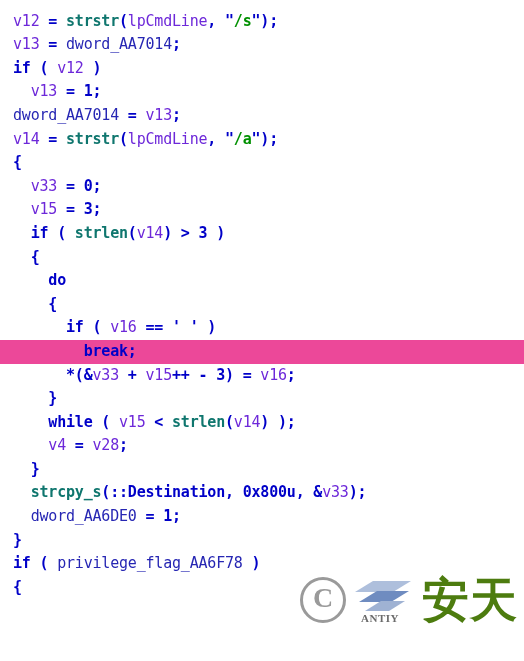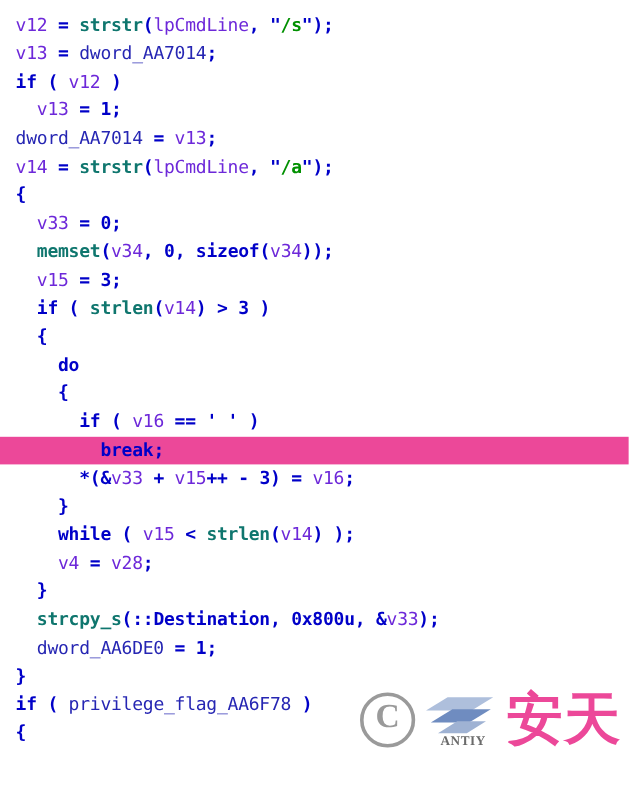--- a/index.html
+++ b/index.html
@@ -80,53 +80,52 @@
     text-align: center;
   }
   .wm-logo {
     position: relative;
     width: 62px;
     height: 46px;
   }
   .wm-logo svg { display: block; }
   .wm-antiy {
     position: absolute;
-    left: 14px;
+    left: 8px;
     bottom: -1px;
     font-family: "Liberation Serif", serif;
     font-size: 11px;
     letter-spacing: 0.5px;
     color: #6b6b6b;
     font-weight: bold;
   }
   .wm-cn {
     font-family: "DejaVu Sans", sans-serif;
     font-size: 47px;
     font-weight: bold;
-    color: #ec4899;
+    color: #4d7c0f;
     line-height: 46px;
     letter-spacing: 1px;
   }
 </style>
 </head>
 <body>
 
 <div id="pseudocode-view">
 
   <div id="code-lines">
       <div class="code-line"><span class="code-text"></span></div>
       <div class="code-line"><span class="code-text"><span class="lv">v12</span><span class="p"> = </span><span class="fn">strstr</span><span class="p">(</span><span class="lv">lpCmdLine</span><span class="p">, </span><span class="p">"</span><span class="st">/s</span><span class="p">"</span><span class="p">);</span></span></div>
       <div class="code-line"><span class="code-text"><span class="lv">v13</span><span class="p"> = </span><span class="gv">dword_AA7014</span><span class="p">;</span></span></div>
       <div class="code-line"><span class="code-text"><span class="k">if</span><span class="p"> ( </span><span class="lv">v12</span><span class="p"> )</span></span></div>
       <div class="code-line"><span class="code-text"><span class="p">  </span><span class="lv">v13</span><span class="p"> = </span><span class="num">1</span><span class="p">;</span></span></div>
       <div class="code-line"><span class="code-text"><span class="gv">dword_AA7014</span><span class="p"> = </span><span class="lv">v13</span><span class="p">;</span></span></div>
       <div class="code-line"><span class="code-text"><span class="lv">v14</span><span class="p"> = </span><span class="fn">strstr</span><span class="p">(</span><span class="lv">lpCmdLine</span><span class="p">, </span><span class="p">"</span><span class="st">/a</span><span class="p">"</span><span class="p">);</span></span></div>
       <div class="code-line"><span class="code-text"><span class="p">{</span></span></div>
       <div class="code-line"><span class="code-text"><span class="p">  </span><span class="lv">v33</span><span class="p"> = </span><span class="num">0</span><span class="p">;</span></span></div>
-      <div class="code-line"><span class="code-text"><span class="p">  </span><span class="fn">memset</span><span class="p">(</span><span class="lv">v34</span><span class="p">, </span><span class="num">0</span><span class="p">, </span><span class="k">sizeof</span><span class="p">(</span><span class="lv">v34</span><span class="p">));</span></span></div>
       <div class="code-line"><span class="code-text"><span class="p">  </span><span class="lv">v15</span><span class="p"> = </span><span class="num">3</span><span class="p">;</span></span></div>
       <div class="code-line"><span class="code-text"><span class="p">  </span><span class="k">if</span><span class="p"> ( </span><span class="fn">strlen</span><span class="p">(</span><span class="lv">v14</span><span class="p">) &gt; </span><span class="num">3</span><span class="p"> )</span></span></div>
       <div class="code-line"><span class="code-text"><span class="p">  </span><span class="p">{</span></span></div>
       <div class="code-line"><span class="code-text"><span class="p">    </span><span class="k">do</span></span></div>
       <div class="code-line"><span class="code-text"><span class="p">    </span><span class="p">{</span></span></div>
       <div class="code-line"><span class="code-text"><span class="p">      </span><span class="k">if</span><span class="p"> ( </span><span class="lv">v16</span><span class="p"> == </span><span class="p">' '</span><span class="p"> )</span></span></div>
       <div class="code-line hl"><span class="code-text"><span class="p">        </span><span class="k">break</span><span class="p">;</span></span></div>
       <div class="code-line"><span class="code-text"><span class="p">      </span><span class="p">*(&amp;</span><span class="lv">v33</span><span class="p"> + </span><span class="lv">v15</span><span class="p">++ - </span><span class="num">3</span><span class="p">) = </span><span class="lv">v16</span><span class="p">;</span></span></div>
       <div class="code-line"><span class="code-text"><span class="p">    </span><span class="p">}</span></span></div>
       <div class="code-line"><span class="code-text"><span class="p">    </span><span class="k">while</span><span class="p"> ( </span><span class="lv">v15</span><span class="p"> &lt; </span><span class="fn">strlen</span><span class="p">(</span><span class="lv">v14</span><span class="p">) );</span></span></div>

